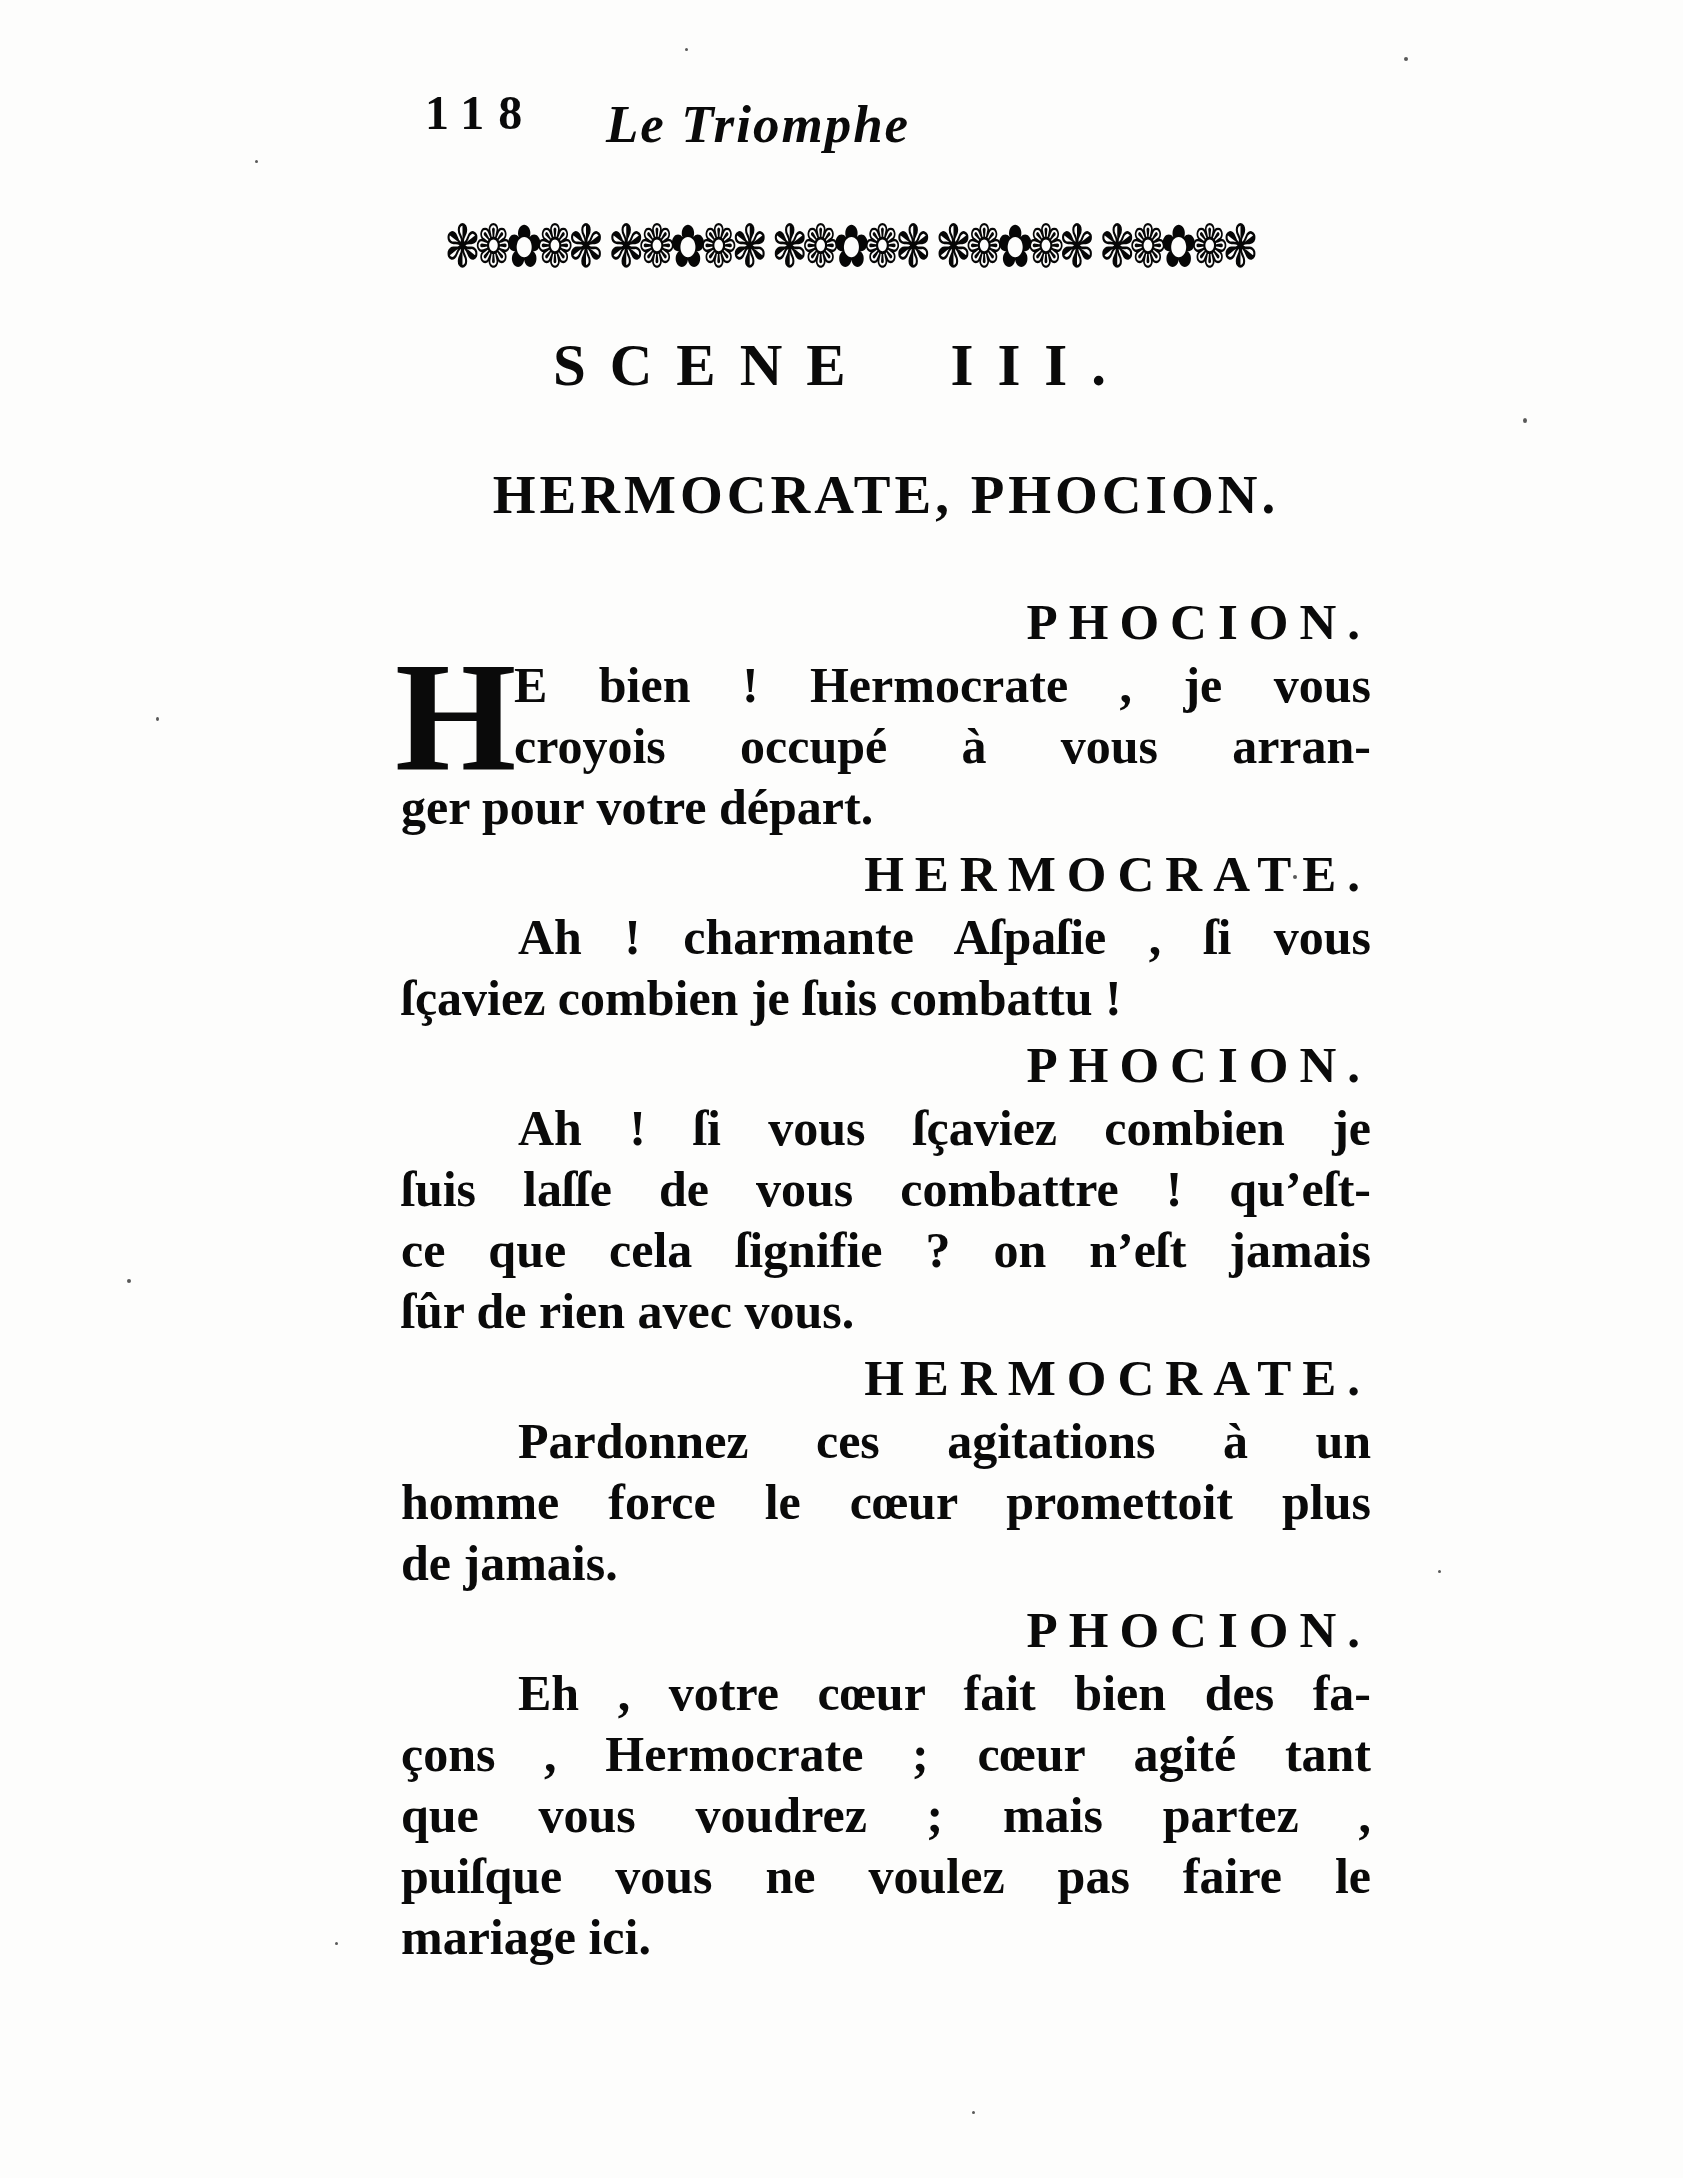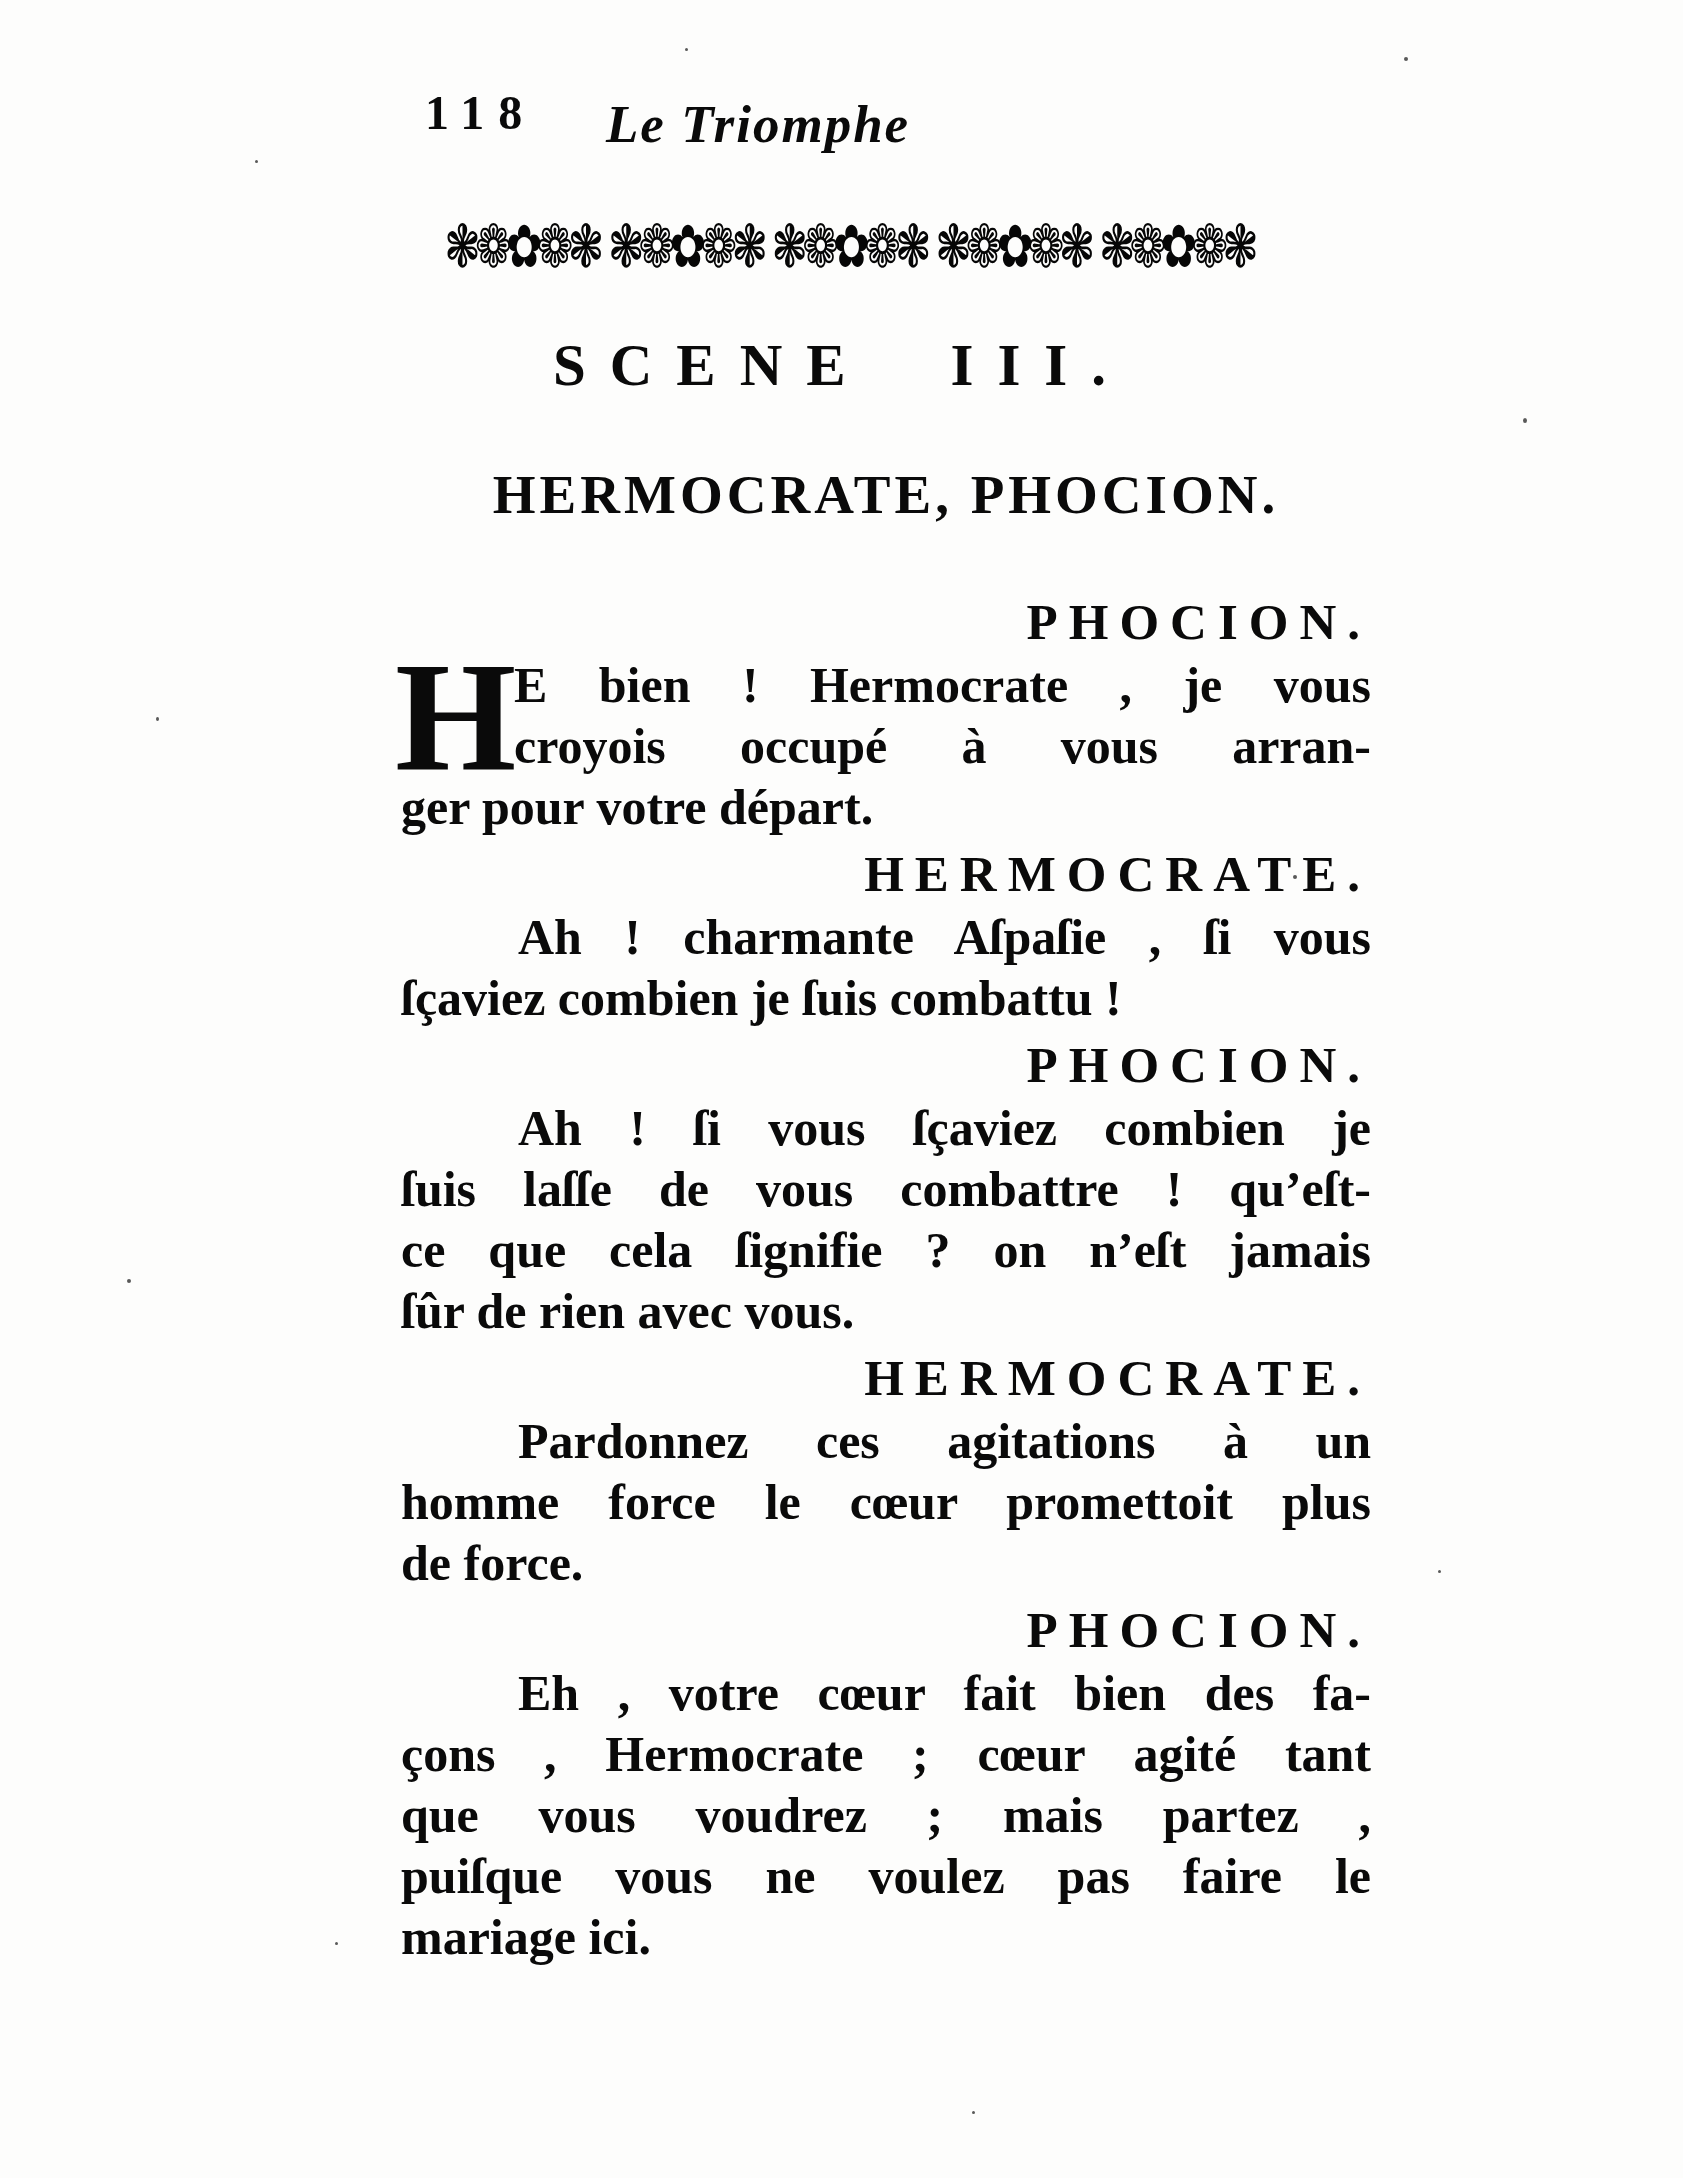--- a/index.html
+++ b/index.html
@@ -115,21 +115,21 @@
     <div class="line indent">Ah ! ſi vous ſçaviez combien je</div>
     <div class="line">ſuis laſſe de vous combattre ! qu’eſt-</div>
     <div class="line">ce que cela ſignifie ? on n’eſt jamais</div>
     <div class="line endline">ſûr de rien avec vous.</div>
   </div>
 
   <div class="speaker">HERMOCRATE.</div>
   <div class="para">
     <div class="line indent">Pardonnez ces agitations à un</div>
     <div class="line">homme force le cœur promettoit plus</div>
-    <div class="line endline">de force.</div>
+    <div class="line endline">de jamais.</div>
   </div>
 
   <div class="speaker">PHOCION.</div>
   <div class="para">
     <div class="line indent">Eh , votre cœur fait bien des fa-</div>
     <div class="line">çons , Hermocrate ; cœur agité tant</div>
     <div class="line">que vous voudrez ; mais partez ,</div>
     <div class="line">puiſque vous ne voulez pas faire le</div>
     <div class="line endline">mariage ici.</div>
   </div>

